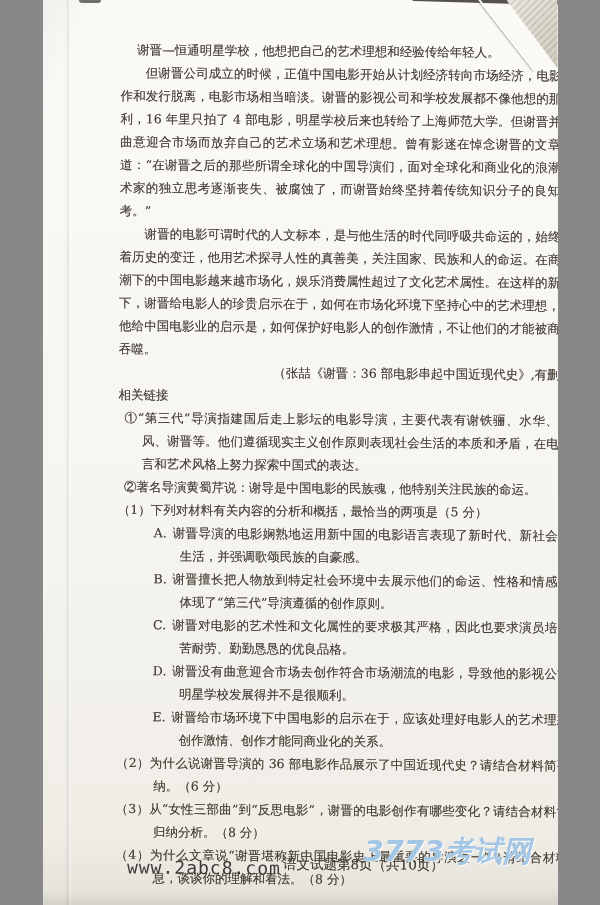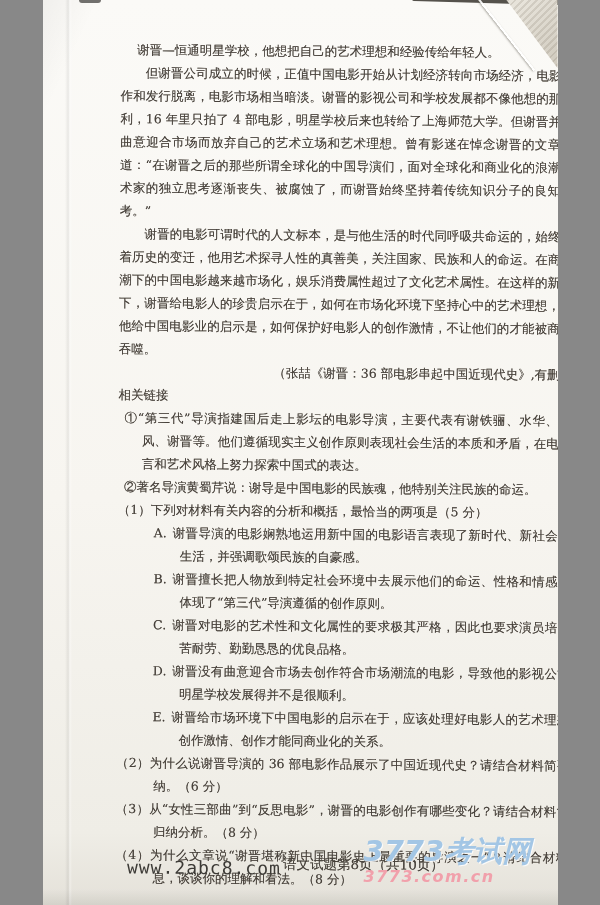--- a/index.html
+++ b/index.html
@@ -134,17 +134,16 @@
     <div class="question"><span class="q-label">（4）</span><span>为什么文章说“谢晋堪称新中国电影史上最重要的导演之一”？请结合材料信息，谈谈你的理解和看法。（8 分）</span></div>
   </div>
 
   <div class="footer">
     <span class="footer-url">www.2abc8.com</span>
     <span class="footer-page">语文试题第8页（共10页）</span>
   </div>
 
   <div class="watermark">
     <div class="wm-title">3773考试网</div>
-    <div class="wm-url">3773.com.cn</div>
   </div>
 
   <div class="bottom-shade"></div>
 </div>
 
 </body></html>

